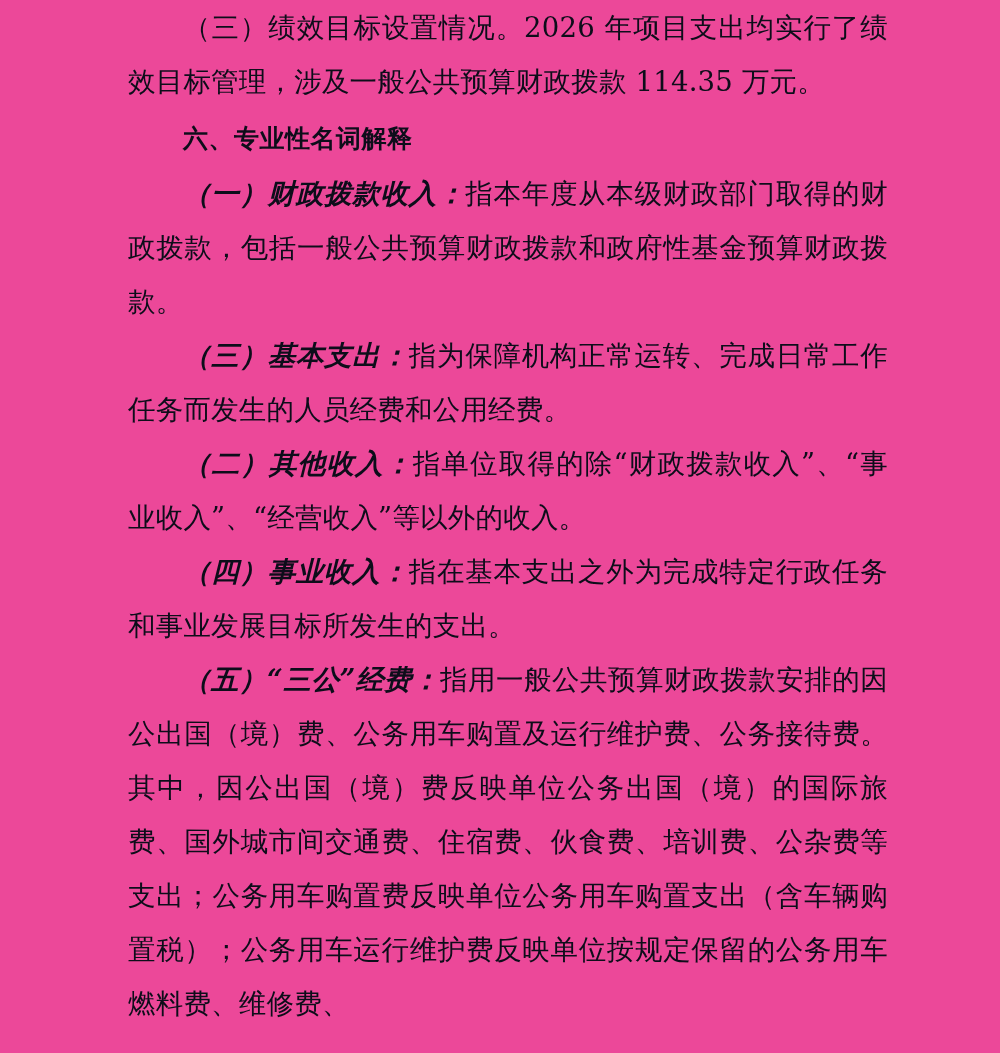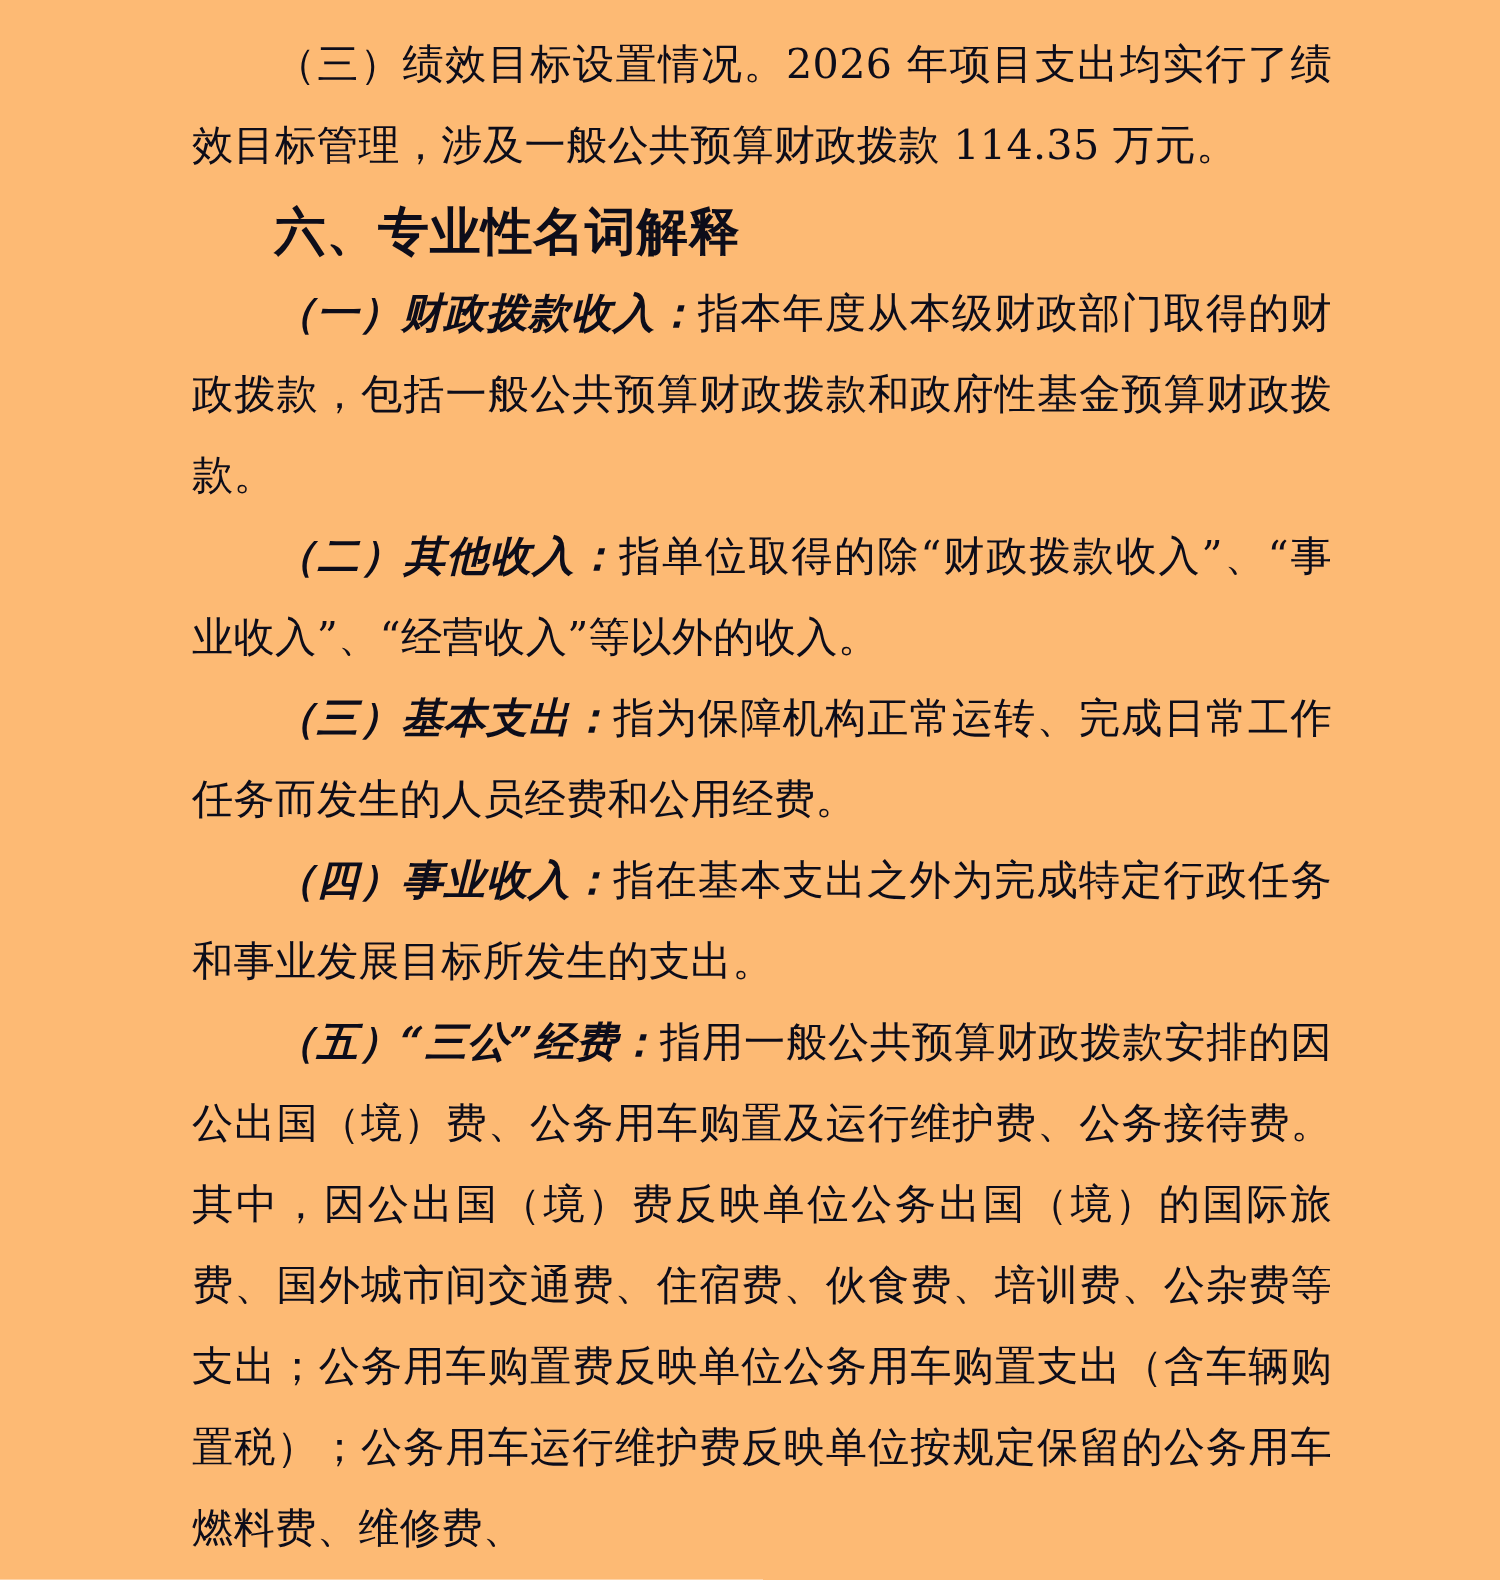--- a/index.html
+++ b/index.html
@@ -11,37 +11,37 @@
     width: 1000px;
     height: 1053px;
     font-family: "DejaVu Serif", "Liberation Serif", serif;
     color: #0d0d1a;
     overflow: hidden;
   }
   .page {
     box-sizing: border-box;
     width: 1000px;
     height: 1053px;
-    padding: 16px 112px 0 128px;
-    background: #fdba74;
+    padding: 0 112px 0 128px;
+    background: #ec4899;
   }
   .para {
     font-size: 27.5px;
     line-height: 54px;
     text-align: justify;
     text-justify: inter-ideograph;
     letter-spacing: 0.2px;
     margin: 0;
     word-break: break-all;
   }
   .indent {
     text-indent: 55px;
   }
   .heading {
-    font-size: 34px;
+    font-size: 25px;
     line-height: 54px;
     font-weight: bold;
     text-indent: 55px;
     margin: 0;
     letter-spacing: 0.5px;
   }
   .lead {
     font-weight: bold;
     font-style: italic;
   }
@@ -56,21 +56,21 @@
 
   <p class="para indent">（三）绩效目标设置情况。2026 年项目支出均实行了绩效目标管理，涉及一般公共预算财政拨款 114.35 万元。</p>
 
 
   <div class="spacer-sm"></div>
 
   <h2 class="heading">六、专业性名词解释</h2>
 
   <p class="para indent"><span class="lead">（一）财政拨款收入：</span><span>指本年度从本级财政部门取得的财政拨款，包括一般公共预算财政拨款和政府性基金预算财政拨款。</span></p>
 
+  <p class="para indent"><span class="lead">（三）基本支出：</span><span>指为保障机构正常运转、完成日常工作任务而发生的人员经费和公用经费。</span></p>
+
   <p class="para indent"><span class="lead">（二）其他收入：</span><span>指单位取得的除“财政拨款收入”、“事业收入”、“经营收入”等以外的收入。</span></p>
-
-  <p class="para indent"><span class="lead">（三）基本支出：</span><span>指为保障机构正常运转、完成日常工作任务而发生的人员经费和公用经费。</span></p>
 
   <p class="para indent"><span class="lead">（四）事业收入：</span><span>指在基本支出之外为完成特定行政任务和事业发展目标所发生的支出。</span></p>
 
   <p class="para indent"><span class="lead">（五）“三公”经费：</span><span>指用一般公共预算财政拨款安排的因公出国（境）费、公务用车购置及运行维护费、公务接待费。其中，因公出国（境）费反映单位公务出国（境）的国际旅费、国外城市间交通费、住宿费、伙食费、培训费、公杂费等支出；公务用车购置费反映单位公务用车购置支出（含车辆购置税）；公务用车运行维护费反映单位按规定保留的公务用车燃料费、维修费、</span></p>
 
 </div>
 
 </body></html>

